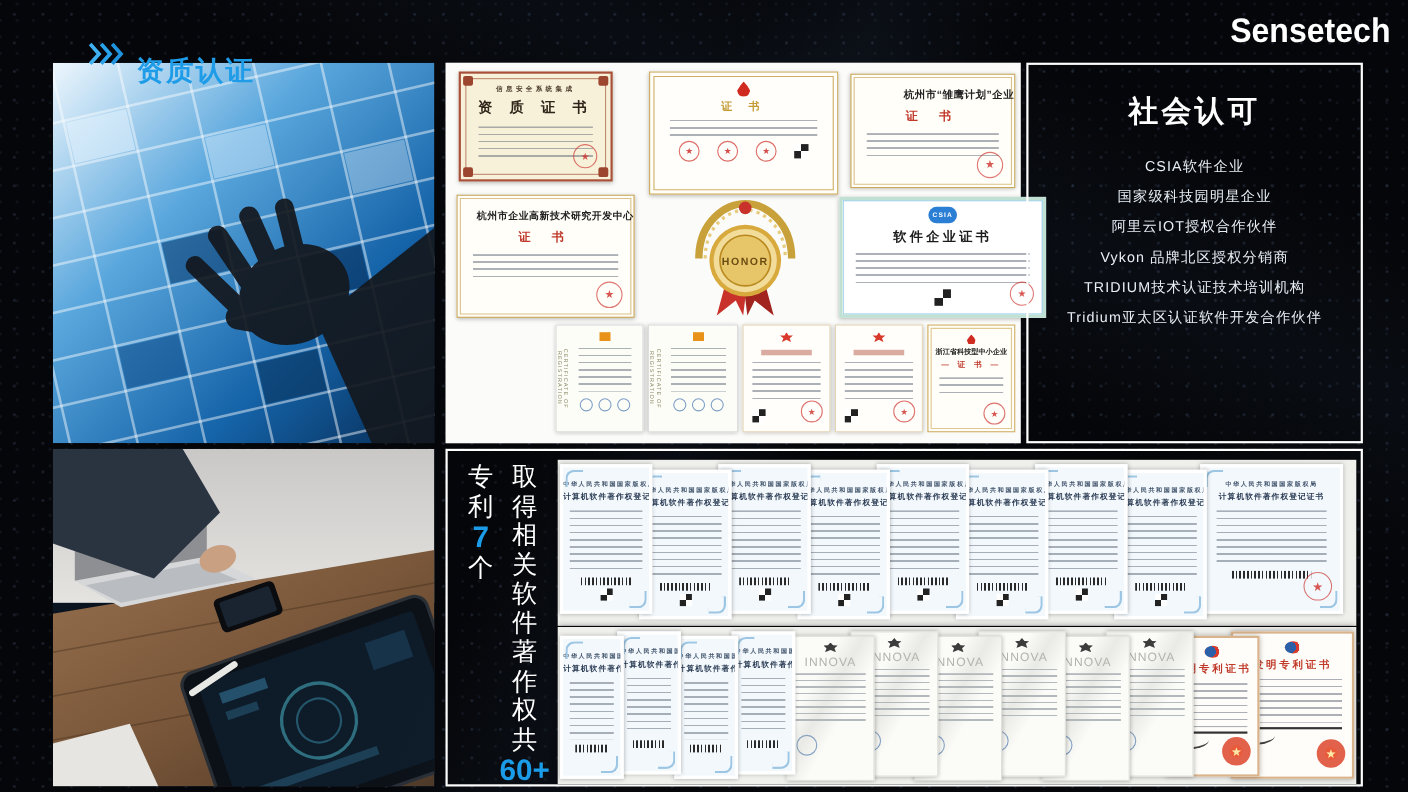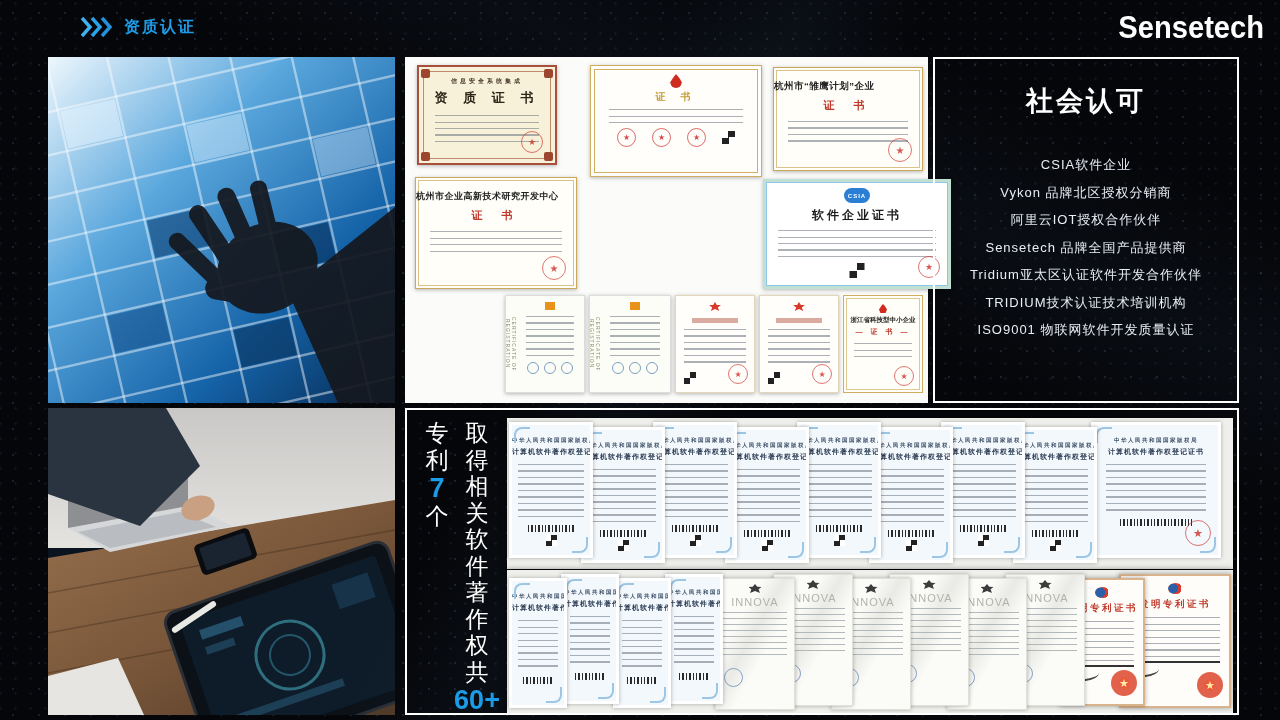--- a/index.html
+++ b/index.html
@@ -10,35 +10,35 @@
     background-image:
       radial-gradient(rgba(130,160,215,.17) 1px,transparent 1.5px),
       radial-gradient(rgba(120,150,205,.09) 1px,transparent 1.5px);
     background-size:26px 26px,15px 15px;background-position:0 0,8px 11px;}
   .slide::after{content:"";position:absolute;inset:0;pointer-events:none;
     background:linear-gradient(115deg,transparent 42%,rgba(90,140,200,.06) 50%,transparent 58%),
                linear-gradient(25deg,transparent 60%,rgba(90,140,200,.05) 72%,transparent 84%);}
   
   .hdr{position:absolute;left:0;top:0;width:100%;height:56px;z-index:5;}
   .sec{position:absolute;left:80px;top:16px;display:flex;align-items:center;gap:10px;}
-  .sec .title{color:#1f9ce8;font-size:16px;font-weight:bold;letter-spacing:2px;}
+  .sec .title{color:#1f9ce8;font-size:25px;font-weight:bold;letter-spacing:2px;margin-top:32px;}
   .logo{position:absolute;right:16px;top:10px;color:#fff;font-size:31px;font-weight:bold;
         transform:scaleX(.94);transform-origin:right;letter-spacing:0;}
   
   .photo{position:absolute;overflow:hidden;background:#0a1420;}
   .photo-top{left:48px;top:57px;width:347px;height:346px;}
   .photo-bottom{left:48px;top:408px;width:347px;height:307px;}
   .certs-panel{position:absolute;left:405px;top:57px;width:523px;height:346px;background:#fbfbfa;z-index:2;}
   .social-panel{position:absolute;left:933px;top:57px;width:306px;height:346px;border:2px solid #fff;
                 box-sizing:border-box;z-index:2;color:#fff;text-align:center;}
   .patents-panel{position:absolute;left:405px;top:408px;width:834px;height:307px;border:2px solid #fff;
                  box-sizing:border-box;z-index:2;overflow:hidden;}
   
   .social-title{margin-top:24px;font-size:27px;font-weight:600;letter-spacing:3px;}
-  .social-list{list-style:none;margin:32px 0 0;padding:0;}
+  .social-list{list-style:none;margin:18px 0 0;padding:0;}
   .social-list li{font-size:13px;letter-spacing:1px;line-height:27.5px;color:#e8eef5;white-space:nowrap;}
   
   .cert{position:absolute;box-sizing:border-box;box-shadow:0 1px 4px rgba(0,0,0,.28);}
   .tl-bars{background:repeating-linear-gradient(to bottom,rgba(90,100,115,.5) 0 1.4px,transparent 1.4px 6.5px);}
   .seal-red{border-radius:50%;border:1.6px solid rgba(205,45,40,.65);position:absolute;
             display:flex;align-items:center;justify-content:center;color:rgba(205,45,40,.8);}
   .qr{background:conic-gradient(#222 25%,#fff 0 50%,#222 0 75%,#fff 0);}
   
   .cert-a{left:12px;top:8px;width:140px;height:100px;background:#f7f1da;border:2px solid #a8503a;padding-top:10px;}
   .cert-a::before{content:"";position:absolute;inset:4px;border:1px solid #c08a6e;}
@@ -56,21 +56,21 @@
   .cb-seal{width:17px;height:17px;border-radius:50%;border:1.5px solid rgba(205,45,40,.7);
            color:rgba(205,45,40,.85);font-size:8px;display:flex;align-items:center;justify-content:center;}
   .cb-qr{width:13px;height:13px;}
   .flame{width:12px;height:14px;margin:0 auto;background:#cf2b20;border-radius:50% 50% 50% 50%/60% 60% 40% 40%;
          clip-path:polygon(50% 0,78% 28%,100% 60%,82% 100%,18% 100%,0 60%,26% 26%);}
   
   .cert-gold{background:#fffef9;border:1px solid #c9a85c;box-shadow:inset 0 0 0 2px #fffef9,
              inset 0 0 0 3px #dcc18a,0 1px 4px rgba(0,0,0,.28);padding-top:12px;}
   .cert-c{left:368px;top:10px;width:150px;height:104px;}
   .cert-d{left:10px;top:120px;width:162px;height:112px;}
-  .cg-t{font-size:9.5px;font-weight:bold;color:#222;text-align:left;letter-spacing:.5px;white-space:nowrap;}
+  .cg-t{font-size:9.5px;font-weight:bold;color:#222;text-align:right;letter-spacing:.5px;white-space:nowrap;}
   .cg-s{font-size:11px;font-weight:bold;color:#c0392b;letter-spacing:8px;text-align:center;margin-top:5px;}
   .cg-body{height:26px;margin:8px 14px 0;}
   
   .medal{left:215px;top:118px;width:115px;height:118px;position:absolute;}
   
   .cert-e{left:358px;top:122px;width:188px;height:110px;background:#fff;border:3px solid #bfe0d2;
           box-shadow:inset 0 0 0 1px #8ec7e8,0 1px 4px rgba(0,0,0,.28);padding-top:6px;}
   .csia{width:26px;height:15px;margin:0 auto;background:#2a7fd4;border-radius:8px;color:#fff;font-size:6px;
         font-weight:bold;display:flex;align-items:center;justify-content:center;letter-spacing:1px;}
   .ce-t{font-size:12px;font-weight:bold;color:#1c1c1c;letter-spacing:3px;text-align:center;margin-top:4px;}
@@ -253,20 +253,33 @@
       <span class="seal-red" style="width:22px;height:22px;right:10px;bottom:8px;font-size:10px">★</span>
     </div>
 
     <div class="cert cert-gold cert-d">
       <div class="cg-t" style="font-size:9px">杭州市企业高新技术研究开发中心</div>
       <div class="cg-s">证 书</div>
       <div class="cg-body tl-bars"></div>
       <span class="seal-red" style="width:22px;height:22px;right:10px;bottom:8px;font-size:10px">★</span>
     </div>
 
+    <div class="medal">
+      <svg width="115" height="118" viewBox="0 0 120 122">
+        <polygon points="45,72 33,116 51,102 58,116 62,84" fill="#c8322b"></polygon>
+        <polygon points="75,72 87,116 69,102 62,116 58,84" fill="#a2241f"></polygon>
+        <path d="M16,62 C16,26 42,10 60,10 C78,10 104,26 104,62" fill="none" stroke="#c9a13b" stroke-width="7"></path>
+        <path d="M22,62 C22,30 45,16 60,16 C75,16 98,30 98,62" fill="none" stroke="#e7cb7a" stroke-width="3" stroke-dasharray="3 4"></path>
+        <circle cx="60" cy="14" r="6" fill="#c8322b"></circle>
+        <circle cx="60" cy="64" r="34" fill="#d8a93c"></circle>
+        <circle cx="60" cy="64" r="30" fill="#f2dc9a"></circle>
+        <circle cx="60" cy="64" r="24" fill="#e7c569" stroke="#b9891f" stroke-width="1.5"></circle>
+        <text x="60" y="68" text-anchor="middle" font-size="10" font-weight="bold" fill="#6b4c12" letter-spacing="1.5">HONOR</text>
+      </svg>
+    </div>
 
     <div class="cert cert-e">
       <div class="csia">CSIA</div>
       <div class="ce-t">软件企业证书</div>
       <div class="ce-body tl-bars"></div>
       <span class="ce-qr qr"></span>
       <span class="seal-red" style="width:20px;height:20px;right:8px;bottom:8px;font-size:9px">★</span>
     </div>
 
 
@@ -314,26 +327,25 @@
       <div class="cj-s">— 证 书 —</div>
       <div class="cj-body tl-bars"></div>
       <span class="seal-red" style="width:18px;height:18px;right:8px;bottom:6px;font-size:8px">★</span>
     </div>
   </div>
 
   <div class="social-panel">
     <div class="social-title">社会认可</div>
     <ul class="social-list">
       <li>CSIA软件企业</li>
+      <li>国家级科技园明星企业</li>
+      <li>阿里云IOT授权合作伙伴</li>
       <li>Vykon 品牌北区授权分销商</li>
-      <li>阿里云IOT授权合作伙伴</li>
-      <li>Sensetech 品牌全国产品提供商</li>
+      <li>TRIDIUM技术认证技术培训机构</li>
       <li>Tridium亚太区认证软件开发合作伙伴</li>
-      <li>TRIDIUM技术认证技术培训机构</li>
-      <li>ISO9001 物联网软件开发质量认证</li>
     </ul>
   </div>
 
   <div class="photo photo-bottom">
     <svg width="347" height="307" viewBox="0 0 347 307">
       <defs>
         <linearGradient id="wall" x1="0" y1="0" x2="0" y2="1">
           <stop offset="0" stop-color="#c9c8c6"></stop>
             <stop offset="1" stop-color="#e4e3e0"></stop>
         </linearGradient>

